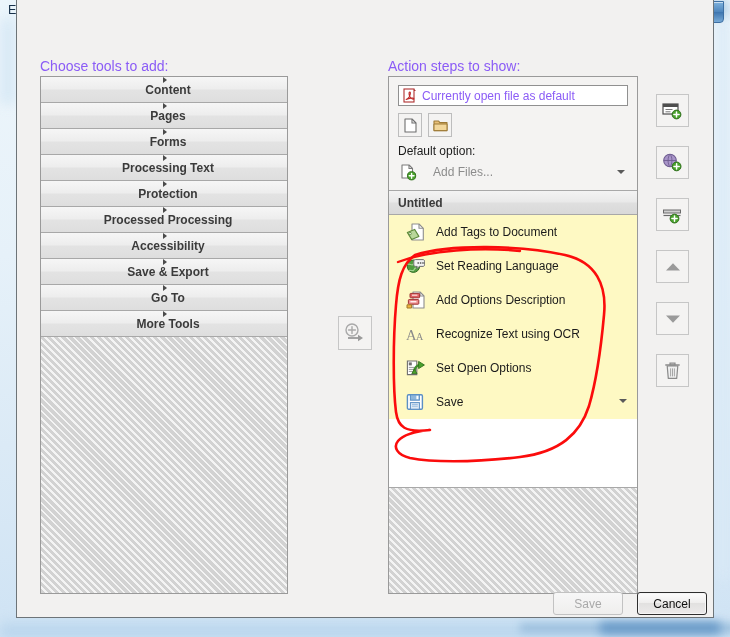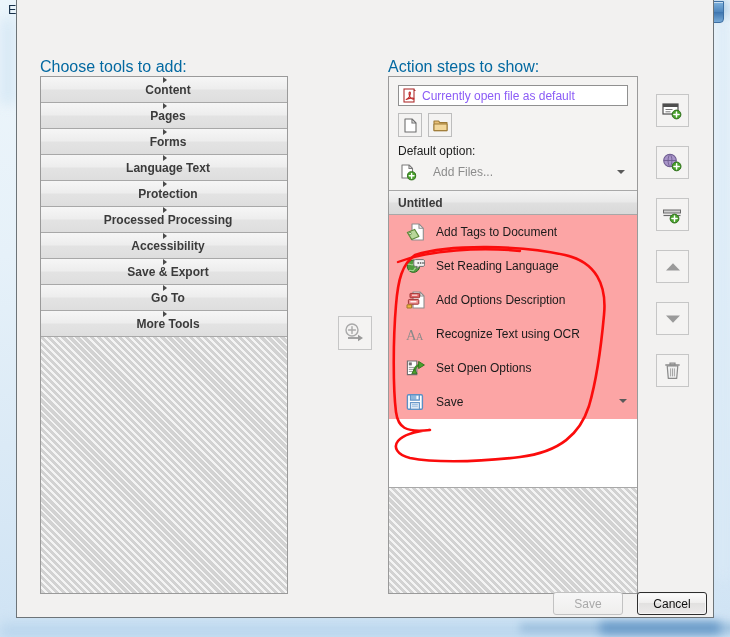--- a/index.html
+++ b/index.html
@@ -39,21 +39,21 @@
     background:linear-gradient(180deg,#7fb2dd 0%,#4f86bd 48%,#3f76b0 52%,#76a9d6 100%);
     border:1px solid #3d6fa3;border-radius:0 0 4px 4px;
     box-shadow:inset 0 1px 0 rgba(255,255,255,.6);
     display:flex;align-items:center;justify-content:center;cursor:pointer;}
   #close-btn span{color:#fff;font-size:13px;font-weight:bold;
     text-shadow:0 1px 1px rgba(0,0,0,.5);line-height:1;}
 
   
   #client{position:absolute;left:0;top:20px;width:696px;height:596px;background:#f2f1f0;}
 
-  .section-label{position:absolute;font-size:16px;color:#0369a1;}
+  .section-label{position:absolute;font-size:14px;color:#8b5cf6;}
 
   
   #left-panel{position:absolute;left:23px;top:56px;width:248px;height:518px;
     background:#fff;border:1px solid #9a9a9a;box-sizing:border-box;}
   .tool-row{height:26px;box-sizing:border-box;border-bottom:1px solid #a8a8a8;
     background:linear-gradient(180deg,#f6f6f6 0%,#ededed 48%,#e3e3e3 52%,#dedede 100%);
     display:flex;align-items:center;padding-left:8px;cursor:pointer;flex-direction:column;}
   .tool-row .tri{width:0;height:0;border-left:4px solid #4a4a4a;
     border-top:3.5px solid transparent;border-bottom:3.5px solid transparent;margin-right:7px;}
   .tool-row .lbl{font-size:12px;font-weight:bold;color:#3b3b3b;}
@@ -80,21 +80,21 @@
   #file-btns{display:flex;gap:6px;margin-top:7px;}
   .sq-btn{width:24px;height:24px;border:1px solid #bdbdbd;background:#f4f3f2;
     box-sizing:border-box;display:flex;align-items:center;justify-content:center;cursor:pointer;}
   #default-opt-label{font-size:12px;color:#1b1b1b;margin-top:7px;}
   #default-opt{margin-top:3px;height:22px;display:flex;align-items:center;
     gap:16px;padding-left:3px;position:relative;cursor:pointer;}
   #default-opt .txt{font-size:12px;color:#8c8c8c;}
   #default-opt .chev{position:absolute;right:3px;top:9px;width:0;height:0;
     border-top:4px solid #5a5a5a;border-left:4px solid transparent;border-right:4px solid transparent;}
 
-  #steps-list{background:#fca5a5;}
+  #steps-list{background:#fef9c3;}
   .step-row{height:34px;display:flex;align-items:center;padding-left:17px;gap:11px;
     position:relative;cursor:pointer;}
   .step-row .txt{font-size:12px;color:#1b1b1b;white-space:nowrap;}
   .step-row .chev{position:absolute;right:10px;top:14px;width:0;height:0;
     border-top:4px solid #5a5a5a;border-left:4px solid transparent;border-right:4px solid transparent;}
   #right-hatch{position:absolute;left:0;top:410px;width:248px;height:106px;
     background-color:#d2d2d2;border-top:1px solid #a8a8a8;box-sizing:border-box;
     background-image:repeating-linear-gradient(45deg,#d2d2d2 0 3px,#f4f4f4 3px 5px);}
 
   
@@ -154,21 +154,21 @@
           <div class="tool-row">
             <span class="tri"></span>
             <span class="lbl">Pages</span>
           </div>
           <div class="tool-row">
             <span class="tri"></span>
             <span class="lbl">Forms</span>
           </div>
           <div class="tool-row">
             <span class="tri"></span>
-            <span class="lbl">Language Text</span>
+            <span class="lbl">Processing Text</span>
           </div>
           <div class="tool-row">
             <span class="tri"></span>
             <span class="lbl">Protection</span>
           </div>
           <div class="tool-row">
             <span class="tri"></span>
             <span class="lbl">Processed Processing</span>
           </div>
           <div class="tool-row">

